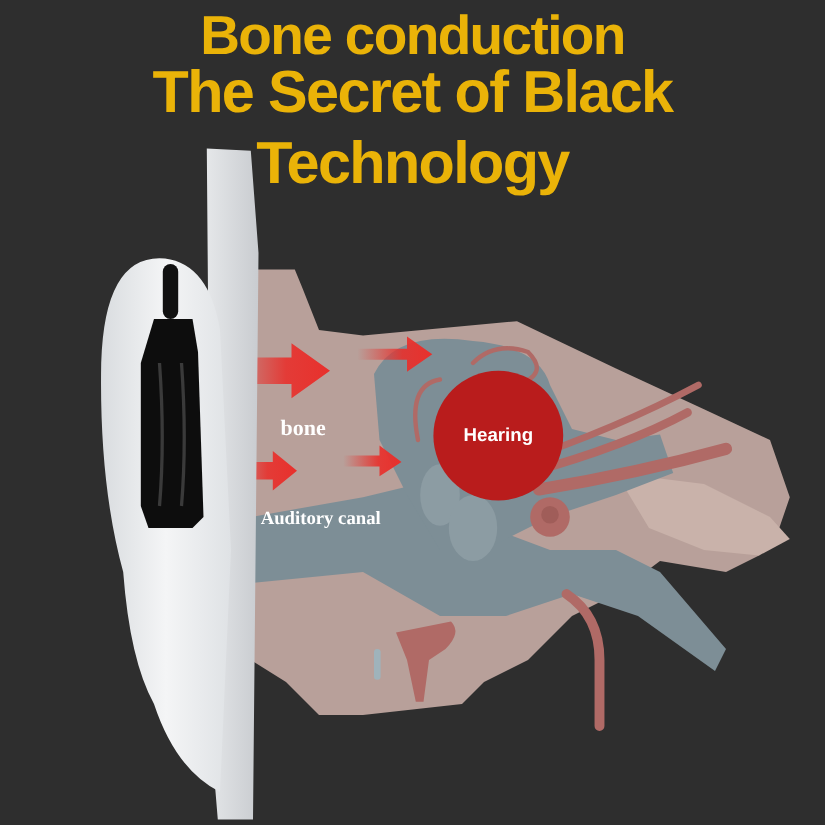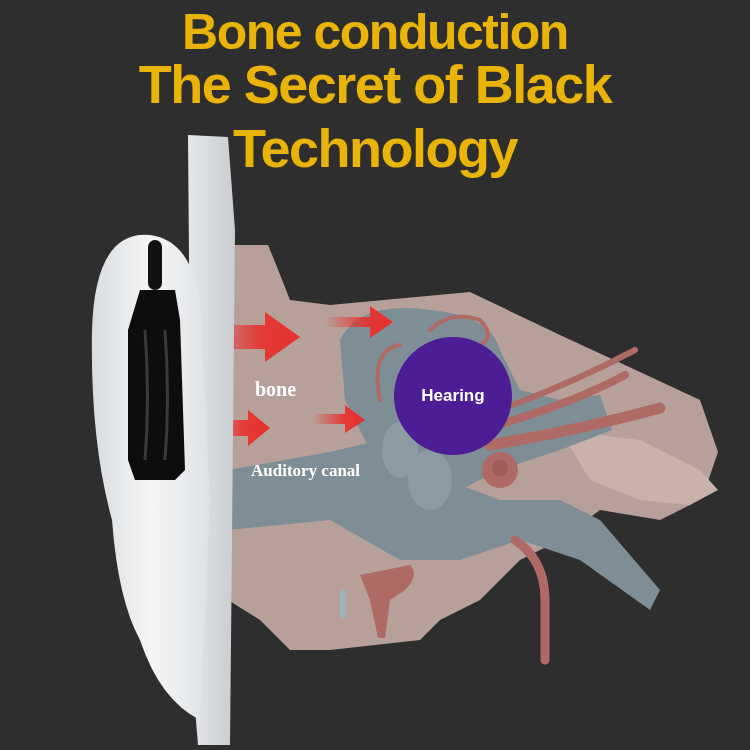--- a/index.html
+++ b/index.html
@@ -3,22 +3,22 @@
 <meta charset="utf-8">
 <style>
   html, body { margin: 0; padding: 0; }
   body { width: 750px; height: 750px; background: #2e2e2e; overflow: hidden; position: relative; font-family: "Liberation Sans", "DejaVu Sans", sans-serif; }
   .title { position: absolute; left: 0; width: 750px; text-align: center; color: #eab308; font-weight: bold; letter-spacing: -1.5px; }
   .t1 { top: 2px; font-size: 50px; line-height: 60px; }
   .t2 { top: 52px; font-size: 54px; line-height: 64px; }
   svg.scene { position: absolute; left: 0; top: 0; }
   .label { position: absolute; color: #ffffff; font-weight: bold; font-family: Liberation Serif, serif; }
   .lbl-bone { left: 255px; top: 378px; font-size: 20px; }
-  .lbl-canal { left: 251px; top: 461px; font-size: 17px; }
-  .hearing { position: absolute; left: 394px; top: 337px; width: 118px; height: 118px; border-radius: 50%; background: #4c1d95; color: #ffffff; font-weight: bold; font-size: 17px; display: flex; align-items: center; justify-content: center; }
+  .lbl-canal { left: 237px; top: 461px; font-size: 17px; }
+  .hearing { position: absolute; left: 394px; top: 337px; width: 118px; height: 118px; border-radius: 50%; background: #b91c1c; color: #ffffff; font-weight: bold; font-size: 17px; display: flex; align-items: center; justify-content: center; }
 </style>
 </head>
 <body>
 
 <div class="title t1">Bone conduction</div>
 <div class="title t2">The Secret of Black Technology</div>
 
 <svg class="scene" width="750" height="750" viewBox="0 0 750 750">
   <defs>
     <linearGradient id="arrowGrad" x1="0" x2="1" y1="0" y2="0">

